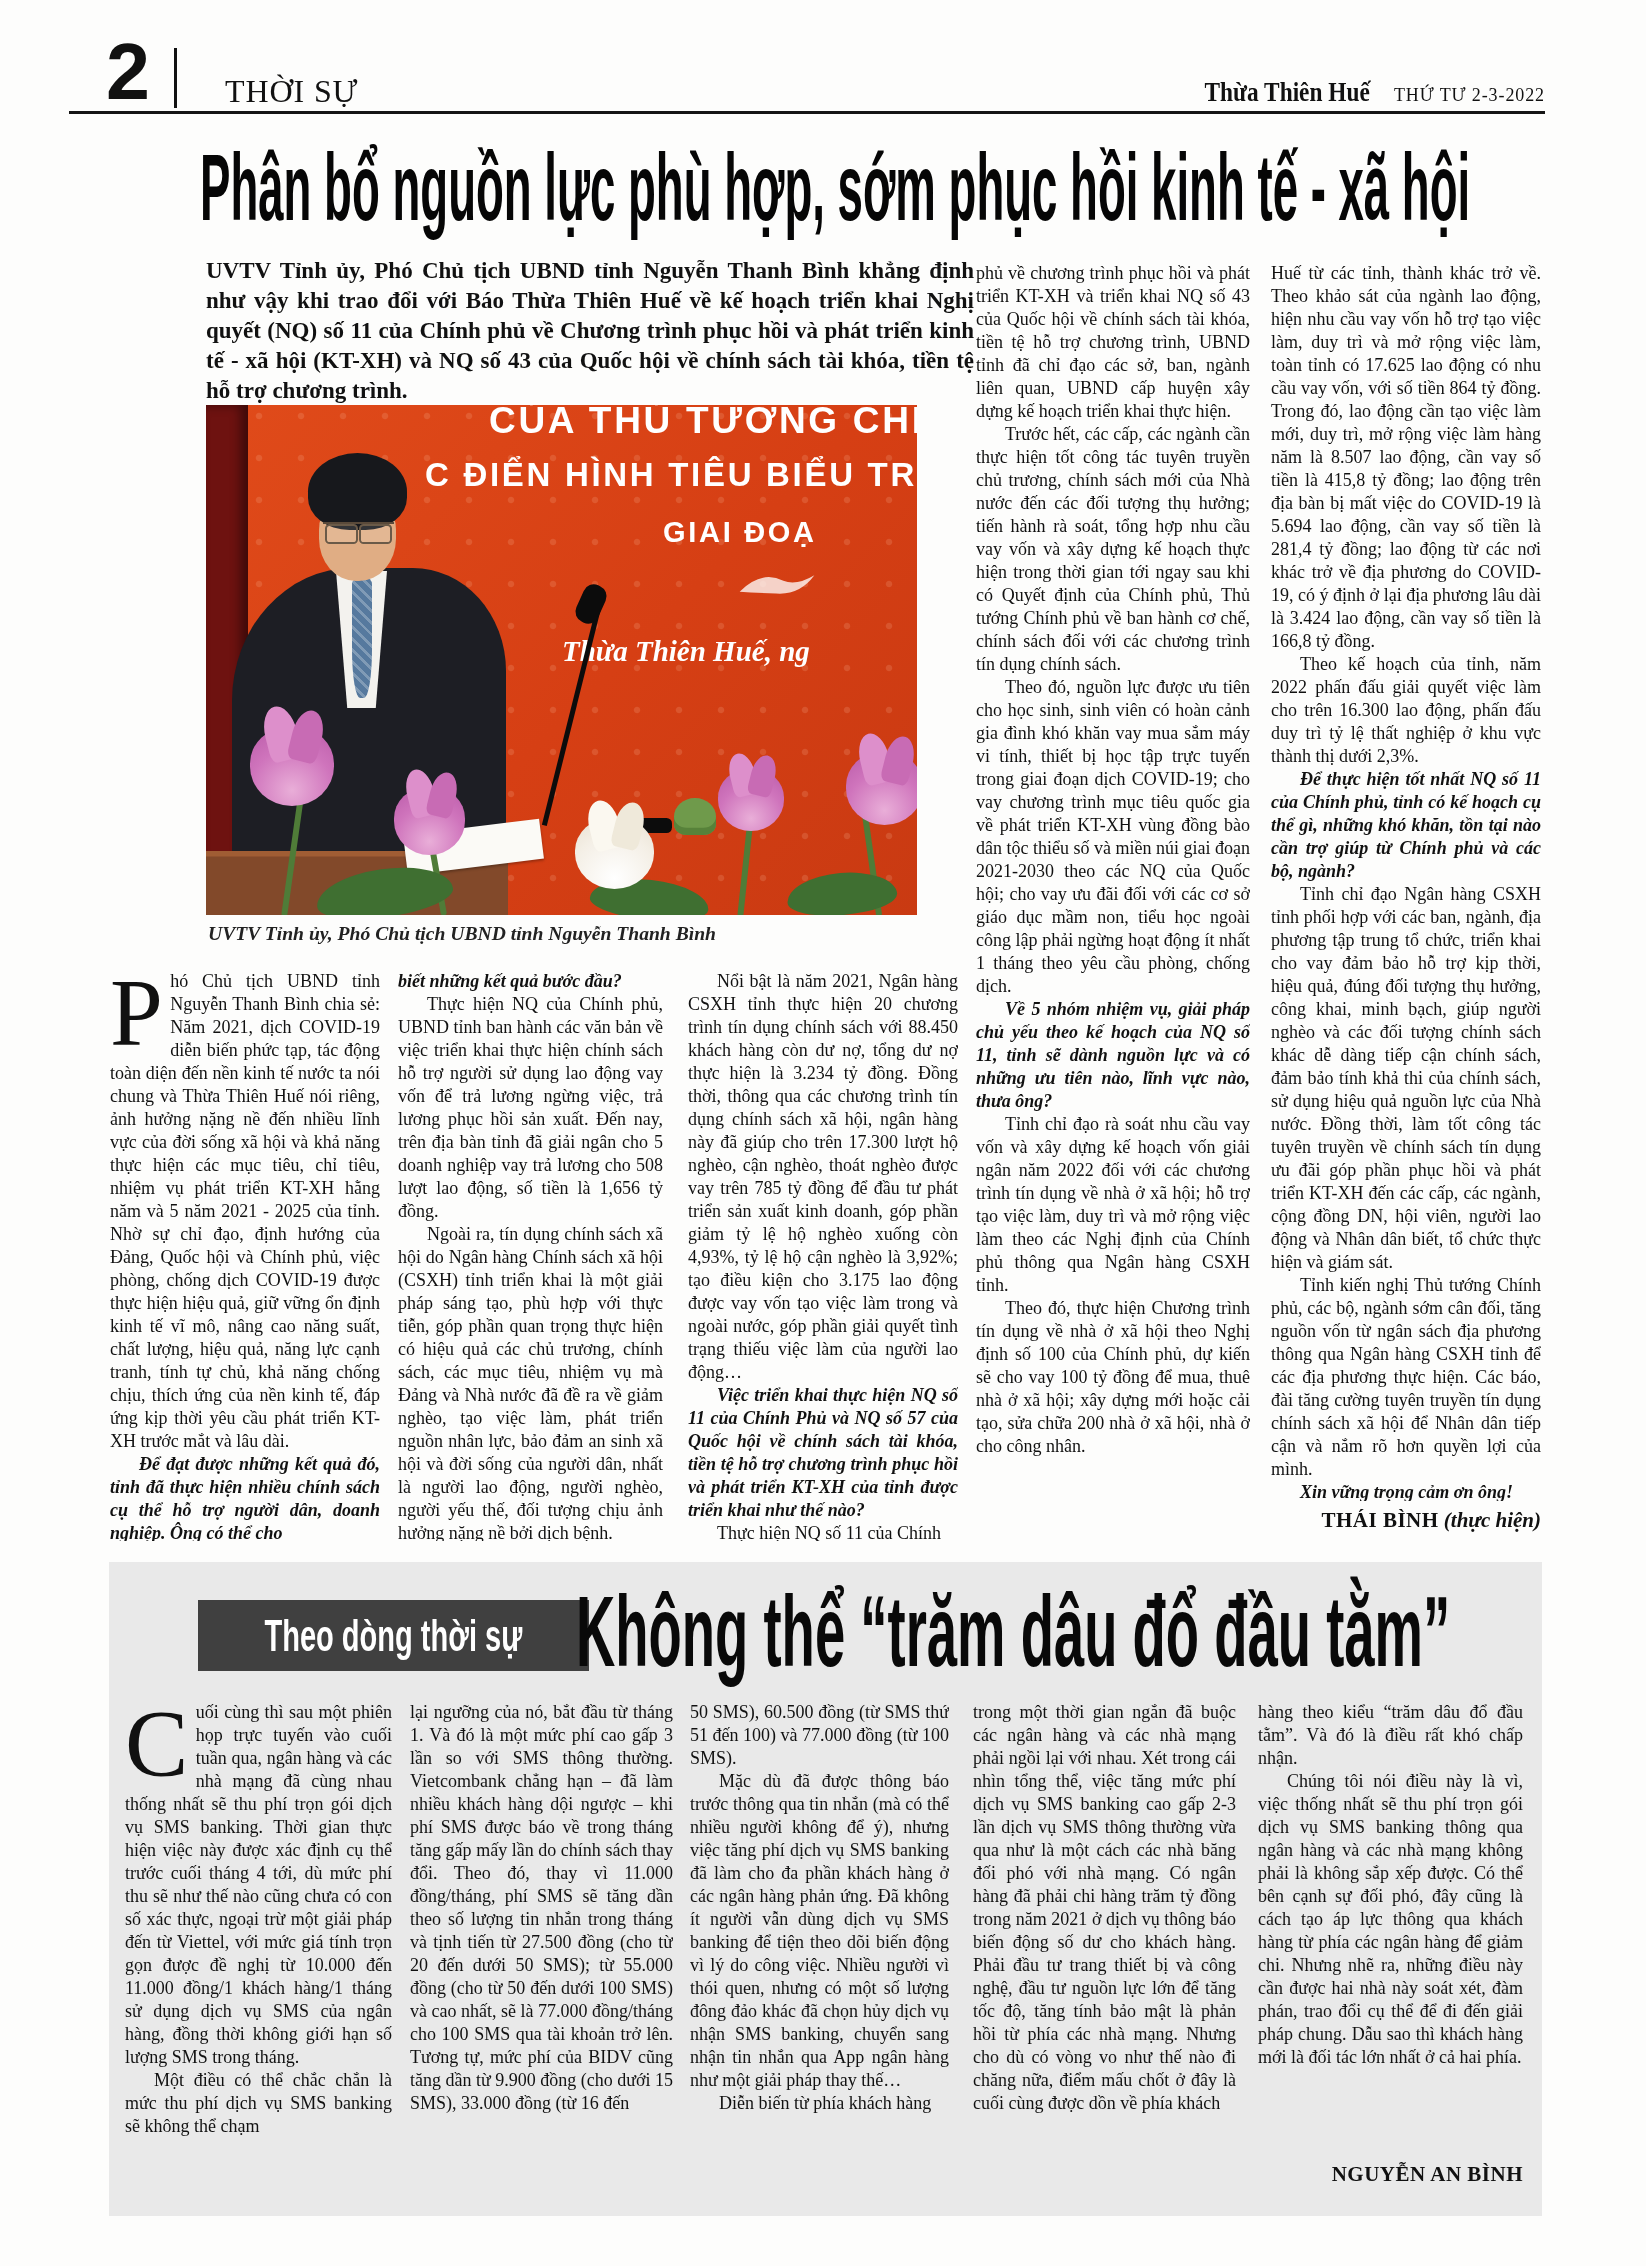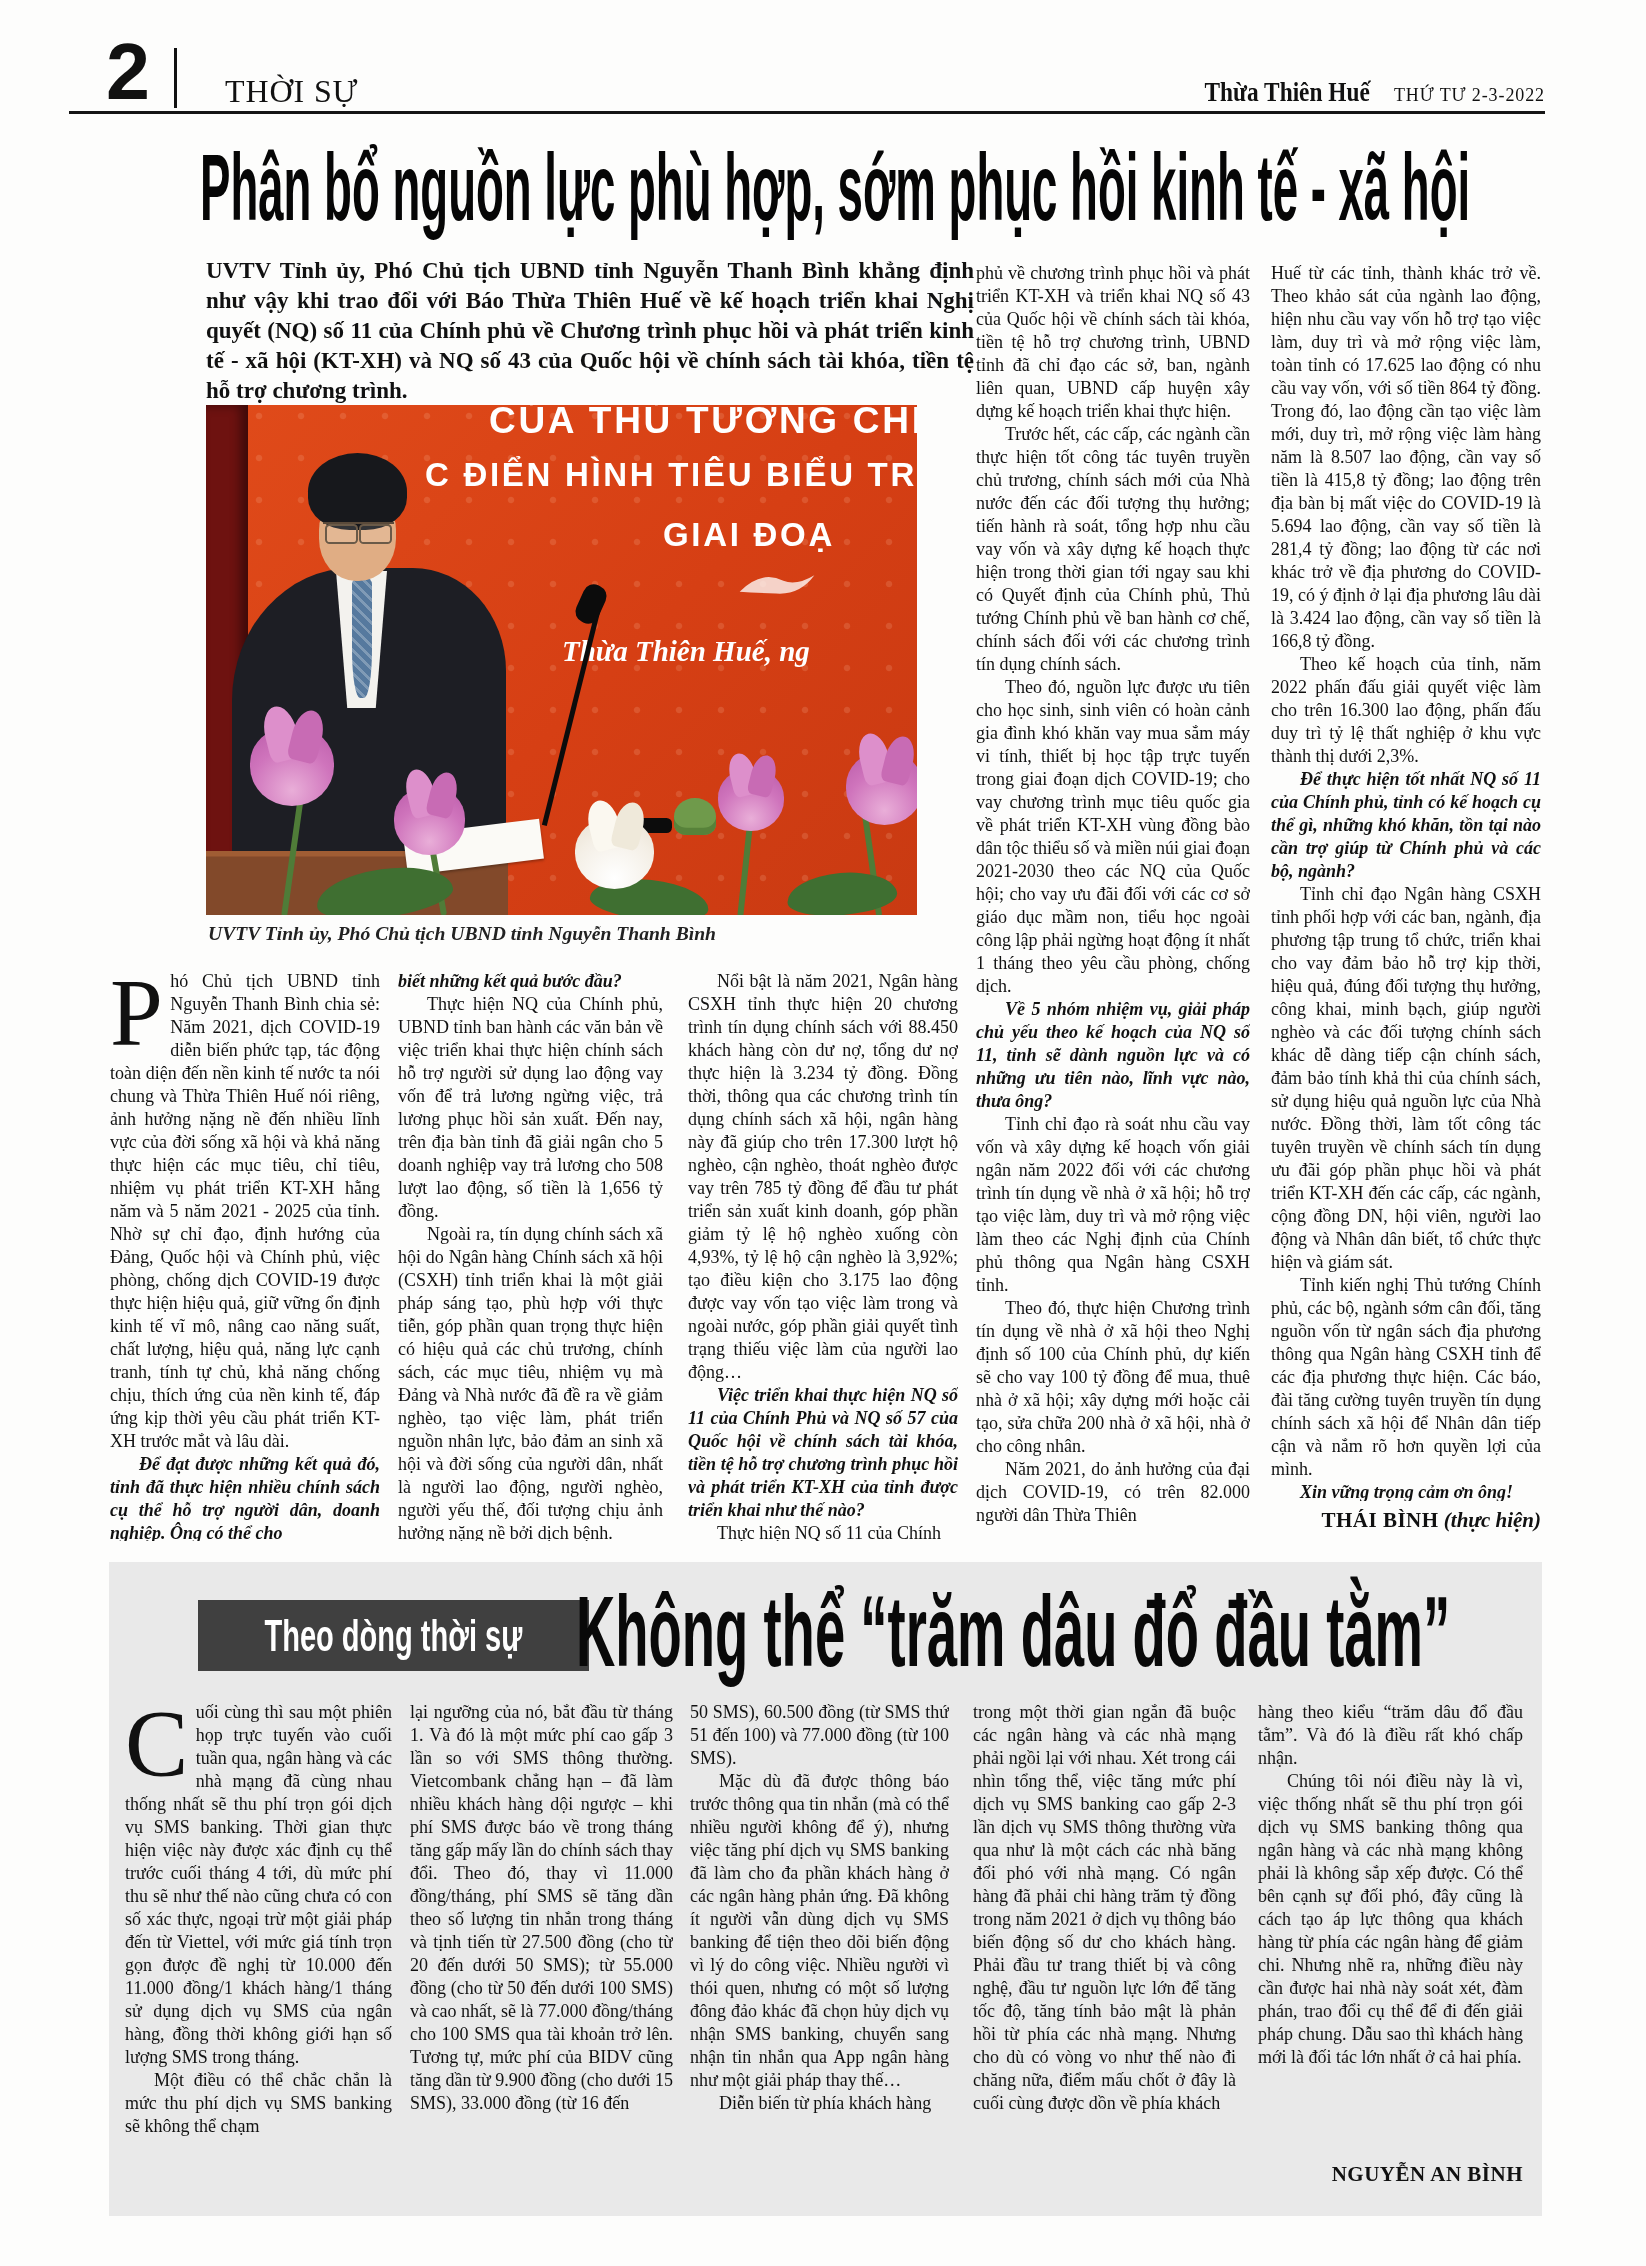--- a/index.html
+++ b/index.html
@@ -20,21 +20,21 @@
      font-weight:bold;font-size:86px;transform:scale(.53,1.1);transform-origin:0 0;letter-spacing:0px;color:#060606;}
   
   .lead{left:206px;top:256px;width:768px;font-size:23px;line-height:30px;font-weight:bold;text-align:justify;}
   
   .photo{left:206px;top:405px;width:711px;height:510px;background:linear-gradient(135deg,#e04b1a 0%,#d63f14 55%,#c93a12 100%);overflow:hidden;}
   .photo .pattern{position:absolute;inset:0;background:radial-gradient(circle at 11px 11px,rgba(255,210,180,.16) 2.7px,transparent 3.7px);background-size:42px 42px;}
   .curtain{position:absolute;left:0;top:0;width:42px;height:100%;background:#6e1210;box-shadow:inset -7.3px 0 11px rgba(0,0,0,.45);}
   .bdl{position:absolute;color:#fff;font-family:"Liberation Sans","DejaVu Sans",sans-serif;font-weight:bold;white-space:nowrap;letter-spacing:2.7px;}
   .bdl1{left:283px;top:-5.5px;font-size:37px;}
   .bdl2{left:219px;top:51px;font-size:33px;}
-  .bdl3{left:457px;top:111px;font-size:33px;}
+  .bdl3{left:457px;top:111px;font-size:29px;}
   .script{position:absolute;left:356px;top:230px;color:#fff;font-size:29px;font-weight:bold;font-style:italic;white-space:nowrap;}
   .dove{position:absolute;left:530px;top:163px;opacity:.85;}
   
   .hair{position:absolute;left:102px;top:48px;width:99px;height:77px;background:#17181c;border-radius:55% 55% 46% 46%;}
   .face{position:absolute;left:113px;top:88px;width:77px;height:88px;background:#e0ad84;border-radius:42% 42% 48% 48%;}
   .glasses{position:absolute;left:117px;top:117px;width:71px;height:18.3px;border-top:2.7px solid #5a4a3a;}
   .glasses:before,.glasses:after{content:"";position:absolute;top:0;width:29px;height:15.5px;border:2.3px solid #6a5a48;border-radius:4.6px;background:rgba(255,255,255,.12);}
   .glasses:before{left:1.8px;} .glasses:after{right:1.8px;}
   .suit{position:absolute;left:25.6px;top:163px;width:274px;height:302px;background:#1d1e24;border-radius:44% 34% 6% 6%;}
   .shirt{position:absolute;left:130px;top:166px;width:51px;height:137px;background:#f3f2ee;clip-path:polygon(0 0,100% 0,78% 100%,22% 100%);}
@@ -158,21 +158,20 @@
       <p class="bi">Việc triển khai thực hiện NQ số 11 của Chính Phủ và NQ số 57 của Quốc hội về chính sách tài khóa, tiền tệ hỗ trợ chương trình phục hồi và phát triển KT-XH của tỉnh được triển khai như thế nào?</p>
       <p class="n">Thực hiện NQ số 11 của Chính</p>
     </div>
   <div class="abs col c4">
       <p class="c">phủ về chương trình phục hồi và phát triển KT-XH và triển khai NQ số 43 của Quốc hội về chính sách tài khóa, tiền tệ hỗ trợ chương trình, UBND tỉnh đã chỉ đạo các sở, ban, ngành liên quan, UBND cấp huyện xây dựng kế hoạch triển khai thực hiện.</p>
       <p class="n">Trước hết, các cấp, các ngành cần thực hiện tốt công tác tuyên truyền chủ trương, chính sách mới của Nhà nước đến các đối tượng thụ hưởng; tiến hành rà soát, tổng hợp nhu cầu vay vốn và xây dựng kế hoạch thực hiện trong thời gian tới ngay sau khi có Quyết định của Chính phủ, Thủ tướng Chính phủ về ban hành cơ chế, chính sách đối với các chương trình tín dụng chính sách.</p>
       <p class="n">Theo đó, nguồn lực được ưu tiên cho học sinh, sinh viên có hoàn cảnh gia đình khó khăn vay mua sắm máy vi tính, thiết bị học tập trực tuyến trong giai đoạn dịch COVID-19; cho vay chương trình mục tiêu quốc gia về phát triển KT-XH vùng đồng bào dân tộc thiểu số và miền núi giai đoạn 2021-2030 theo các NQ của Quốc hội; cho vay ưu đãi đối với các cơ sở giáo dục mầm non, tiểu học ngoài công lập phải ngừng hoạt động ít nhất 1 tháng theo yêu cầu phòng, chống dịch.</p>
       <p class="bi">Về 5 nhóm nhiệm vụ, giải pháp chủ yếu theo kế hoạch của NQ số 11, tỉnh sẽ dành nguồn lực và có những ưu tiên nào, lĩnh vực nào, thưa ông?</p>
       <p class="n">Tỉnh chỉ đạo rà soát nhu cầu vay vốn và xây dựng kế hoạch vốn giải ngân năm 2022 đối với các chương trình tín dụng về nhà ở xã hội; hỗ trợ tạo việc làm, duy trì và mở rộng việc làm theo các Nghị định của Chính phủ thông qua Ngân hàng CSXH tỉnh.</p>
       <p class="n">Theo đó, thực hiện Chương trình tín dụng về nhà ở xã hội theo Nghị định số 100 của Chính phủ, dự kiến sẽ cho vay 100 tỷ đồng để mua, thuê nhà ở xã hội; xây dựng mới hoặc cải tạo, sửa chữa 200 nhà ở xã hội, nhà ở cho công nhân.</p>
-      <p class="n">Năm 2021, do ảnh hưởng của đại dịch COVID-19, có trên 82.000 người dân Thừa Thiên</p>
     </div>
   <div class="abs col c5">
       <p class="c">Huế từ các tỉnh, thành khác trở về. Theo khảo sát của ngành lao động, hiện nhu cầu vay vốn hỗ trợ tạo việc làm, duy trì và mở rộng việc làm, toàn tỉnh có 17.625 lao động có nhu cầu vay vốn, với số tiền 864 tỷ đồng. Trong đó, lao động cần tạo việc làm mới, duy trì, mở rộng việc làm hàng năm là 8.507 lao động, cần vay số tiền là 415,8 tỷ đồng; lao động trên địa bàn bị mất việc do COVID-19 là 5.694 lao động, cần vay số tiền là 281,4 tỷ đồng; lao động từ các nơi khác trở về địa phương do COVID-19, có ý định ở lại địa phương lâu dài là 3.424 lao động, cần vay số tiền là 166,8 tỷ đồng.</p>
       <p class="n">Theo kế hoạch của tỉnh, năm 2022 phấn đấu giải quyết việc làm cho trên 16.300 lao động, phấn đấu duy trì tỷ lệ thất nghiệp ở khu vực thành thị dưới 2,3%.</p>
       <p class="bi">Để thực hiện tốt nhất NQ số 11 của Chính phủ, tỉnh có kế hoạch cụ thể gì, những khó khăn, tồn tại nào cần trợ giúp từ Chính phủ và các bộ, ngành?</p>
       <p class="n">Tỉnh chỉ đạo Ngân hàng CSXH tỉnh phối hợp với các ban, ngành, địa phương tập trung tổ chức, triển khai cho vay đảm bảo hỗ trợ kịp thời, hiệu quả, đúng đối tượng thụ hưởng, công khai, minh bạch, giúp người nghèo và các đối tượng chính sách khác dễ dàng tiếp cận chính sách, đảm bảo tính khả thi của chính sách, sử dụng hiệu quả nguồn lực của Nhà nước. Đồng thời, làm tốt công tác tuyên truyền về chính sách tín dụng ưu đãi góp phần phục hồi và phát triển KT-XH đến các cấp, các ngành, cộng đồng DN, hội viên, người lao động và Nhân dân biết, tổ chức thực hiện và giám sát.</p>
       <p class="n">Tỉnh kiến nghị Thủ tướng Chính phủ, các bộ, ngành sớm cân đối, tăng nguồn vốn từ ngân sách địa phương thông qua Ngân hàng CSXH tỉnh để các địa phương thực hiện. Các báo, đài tăng cường tuyên truyền tín dụng chính sách xã hội để Nhân dân tiếp cận và nắm rõ hơn quyền lợi của mình.</p>
       <p class="bi">Xin vững trọng cảm ơn ông!</p>
     </div>
   <div class="abs byline1">

